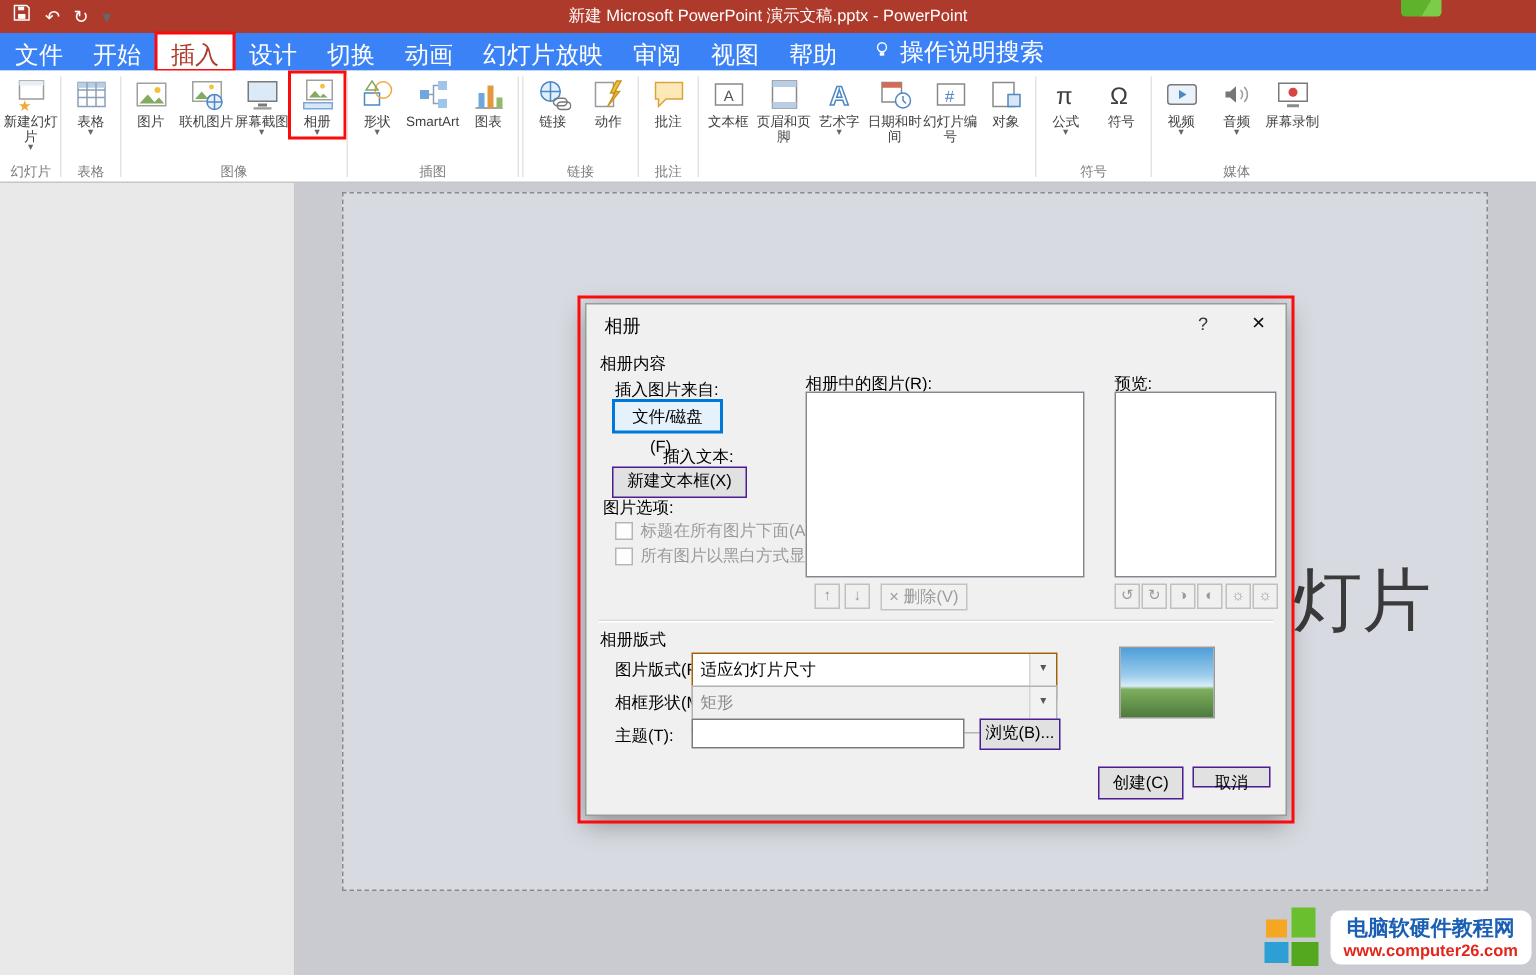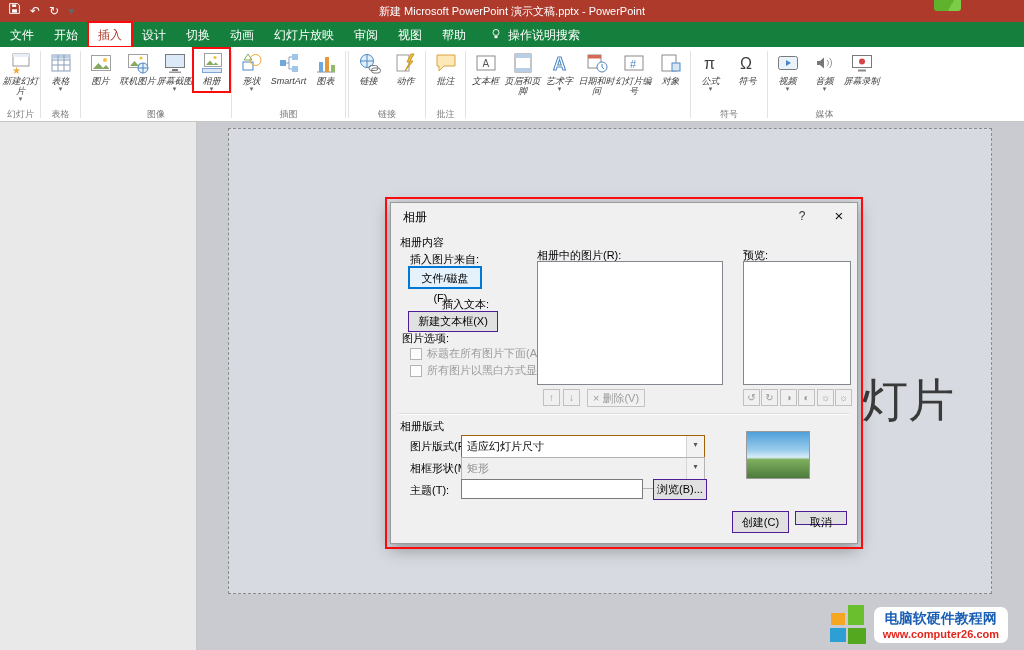--- a/index.html
+++ b/index.html
@@ -8,38 +8,38 @@
 
   
   .titlebar{position:absolute;top:0;left:0;right:0;height:22px;background:#ae3a2c;color:#fff;z-index:6;}
   .qat{position:absolute;left:8px;top:0;height:22px;display:flex;align-items:center;gap:9px;}
   .qat span{font-size:12px;line-height:22px;cursor:default;}
   .title-text{position:absolute;left:0;right:0;top:0;height:22px;line-height:22px;
               text-align:center;font-size:11px;white-space:nowrap;}
   .corner-logo{position:absolute;left:934px;top:0;width:27px;height:11px;background:linear-gradient(120deg,#5fb32c 60%,#7ccc4a 60%);border-radius:0 0 3px 3px;z-index:7;}
 
   
-  .tabrow{position:absolute;top:22px;left:0;right:0;height:25px;background:#15803d;display:flex;
-          align-items:stretch;color:#fff;font-size:12px;z-index:6;}
+  .tabrow{position:absolute;top:22px;left:0;right:0;height:25px;background:#3b82f6;display:flex;
+          align-items:stretch;color:#fff;font-size:16px;z-index:6;}
   .tab{padding:5px 10px 0 10px;white-space:nowrap;cursor:default;}
   .tab.active{background:#fff;color:#ae3a2c;}
   .redbox{outline:2px solid #fb0b0b;outline-offset:-1px;}
   .search{display:flex;align-items:center;gap:6px;margin-left:14px;padding-top:1px;}
 
   
   .ribbon{position:absolute;top:47px;left:0;right:0;height:73px;background:#fff;
           border-bottom:1px solid #c6c6c6;display:flex;align-items:stretch;padding:1px 2px 0 2px;z-index:6;}
   .rgroup{display:flex;flex-direction:column;}
   .rbody{flex:1;display:flex;align-items:flex-start;}
   .rbody.col{flex-direction:column;justify-content:flex-start;gap:5px;padding:6px 4px 0 4px;}
   .rglabel{height:14px;line-height:14px;text-align:center;font-size:9px;color:#7b7b7b;white-space:nowrap;}
   .rsep{width:1px;background:#e3e3e3;margin:3px 1px;}
   .rbtn{width:37px;display:flex;flex-direction:column;align-items:center;padding-top:3px;
         font-size:9px;color:#3f3f3f;text-align:center;line-height:10px;cursor:default;}
-  .rbtn .rlbl{display:block;max-width:37px;font-style:italic;}
+  .rbtn .rlbl{display:block;max-width:37px;}
   .caret{font-size:7px;color:#666;line-height:6px;}
   .svgic{width:24px;height:24px;display:block;margin:0 auto 1px auto;}
   .sbtn{display:flex;align-items:center;gap:4px;font-size:9px;color:#3f3f3f;white-space:nowrap;}
   .sbtn .svgic{width:16px;height:16px;margin:0;}
 
   
   .thumbpane{position:absolute;top:121px;left:0;width:196px;bottom:0;background:#e9e9e9;
              border-right:1px solid #c6c6c6;z-index:1;}
   .canvas{position:absolute;top:121px;left:197px;right:0;bottom:0;background:#c9cbd0;z-index:1;}
   .slide{position:absolute;left:228px;top:128px;width:762px;height:464px;background:#d7dae0;
@@ -72,21 +72,21 @@
   .combo .ca{position:absolute;right:0;top:0;width:17px;height:100%;text-align:center;line-height:18px;
              font-size:8px;color:#555;background:#f2f2f2;border-left:1px solid #d5d5d5;}
   .combo.dis{background:#f0f0f0;border-color:#b3b3b3;}
   .combo.dis .cv{color:#8a8a8a;}
   .tb{position:absolute;height:20px;background:#fff;border:1px solid #7a7a7a;box-sizing:border-box;
       font-size:11px;padding:0 4px;font-family:inherit;}
   .thumb{position:absolute;left:355px;top:228px;width:62px;height:46px;border:1px solid #9a9a9a;
          background:linear-gradient(180deg,#4f9fd9 0%,#9ccdec 40%,#d8edf9 55%,#7fae5e 60%,#4c7b3d 100%);}
 
   
-  .wm{position:absolute;right:16px;bottom:5px;display:flex;align-items:center;gap:6px;z-index:30;}
+  .wm{position:absolute;right:3px;bottom:5px;display:flex;align-items:center;gap:6px;z-index:30;}
   .wm-logo{width:38px;height:40px;position:relative;}
   .wm-logo div{position:absolute;}
   .wb1{left:1px;top:8px;width:14px;height:12px;background:#f5a623;}
   .wb2{left:18px;top:0;width:16px;height:20px;background:#6abf2e;}
   .wb3{left:0;top:23px;width:16px;height:14px;background:#2e9fd4;}
   .wb4{left:18px;top:23px;width:18px;height:16px;background:#53a81f;}
   .wm-text{background:#fff;border-radius:7px;padding:3px 9px;text-align:center;}
   .wm-site{color:#1a5fb4;font-weight:bold;font-size:14px;white-space:nowrap;}
   .wm-url{color:#e2261c;font-size:11px;font-weight:bold;white-space:nowrap;}
 </style>

